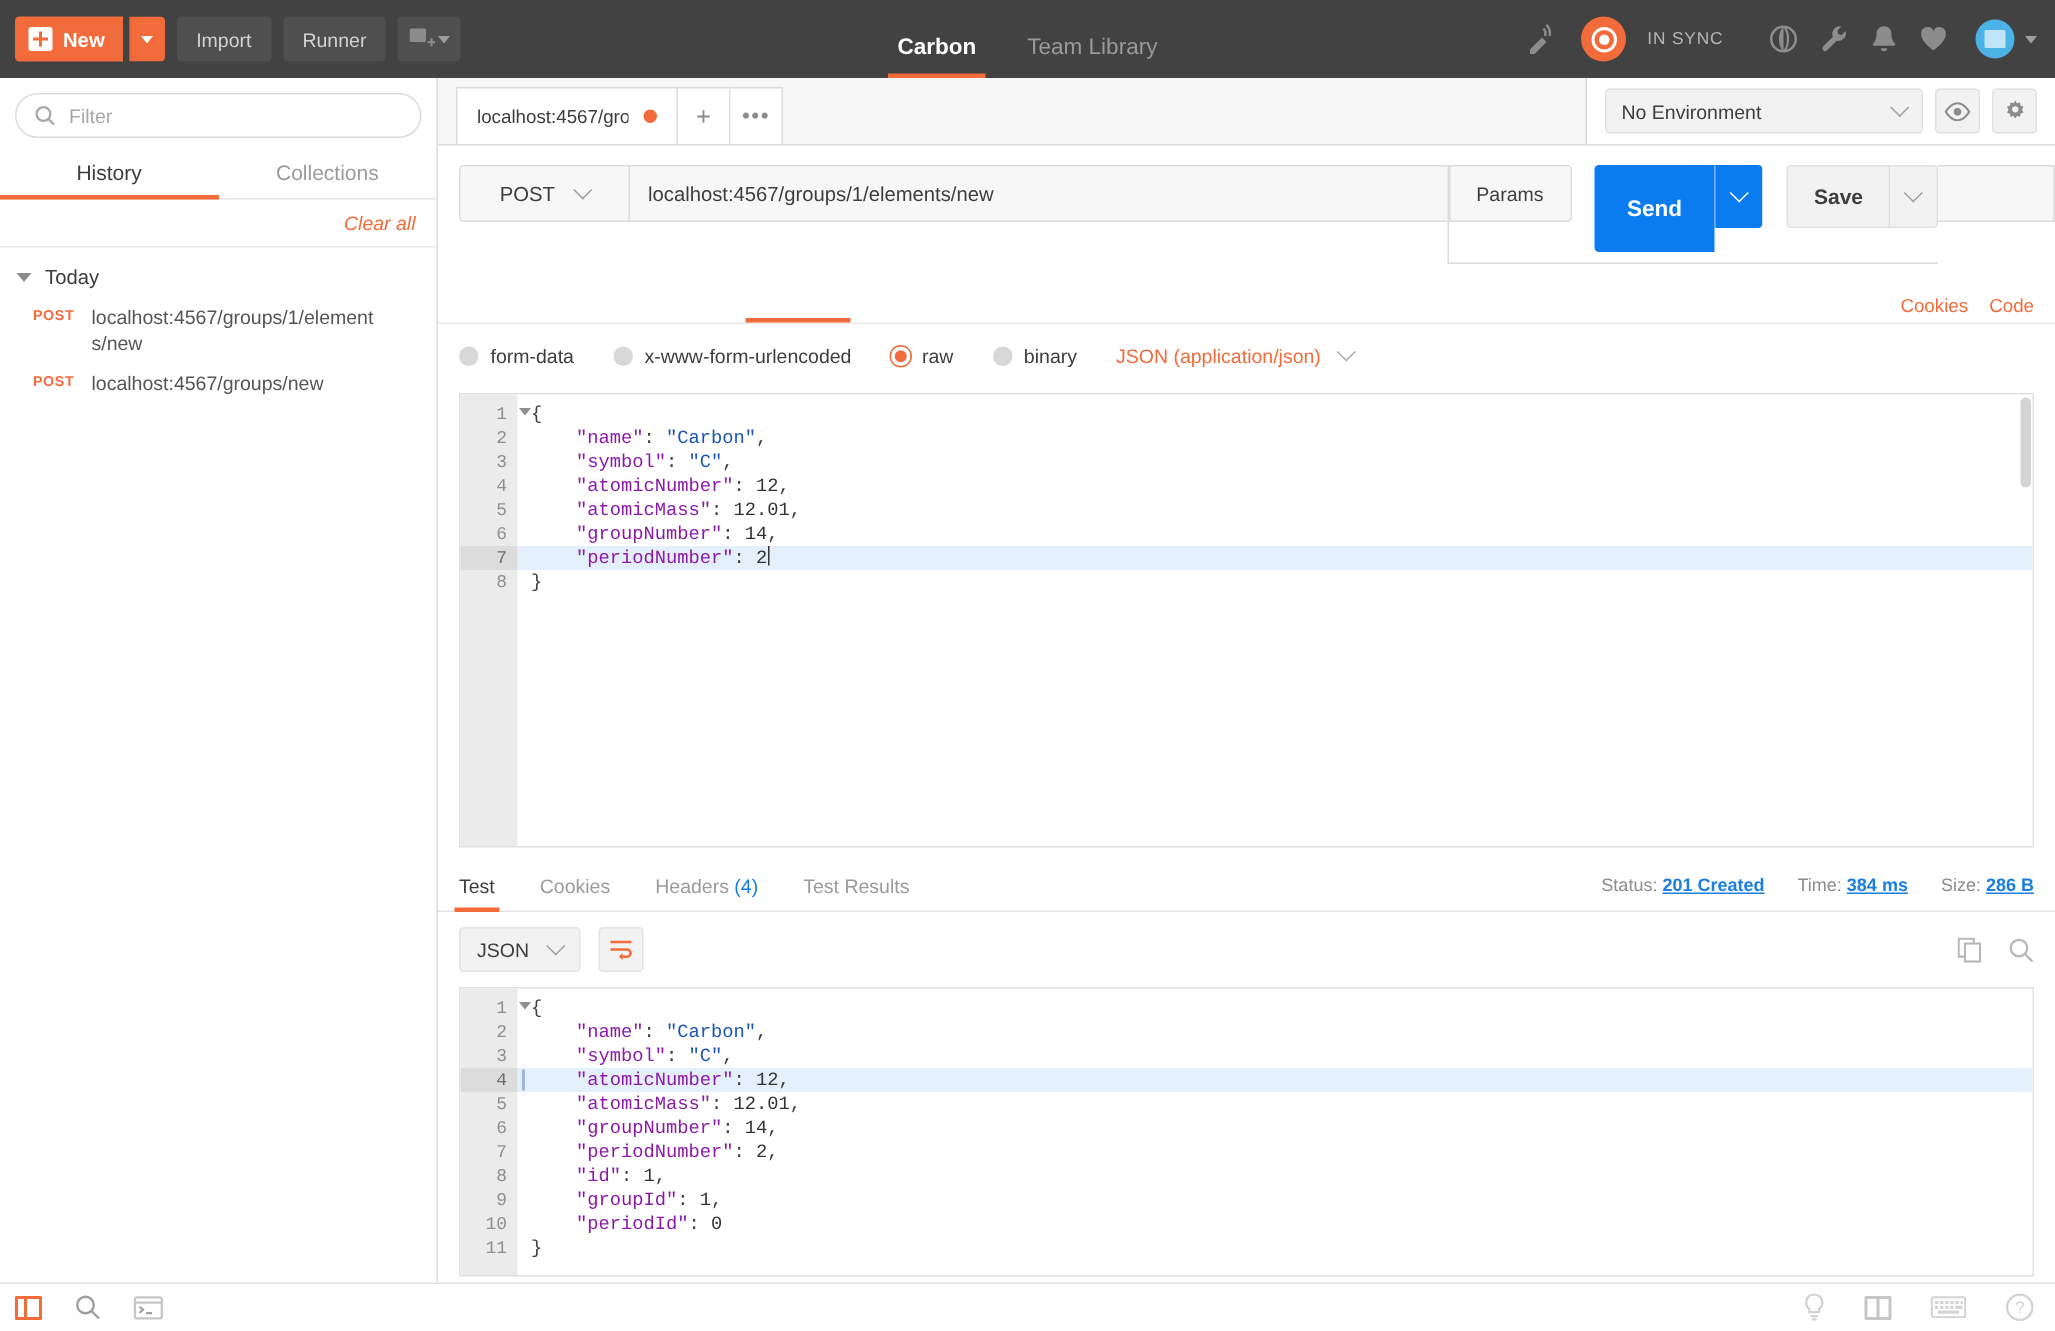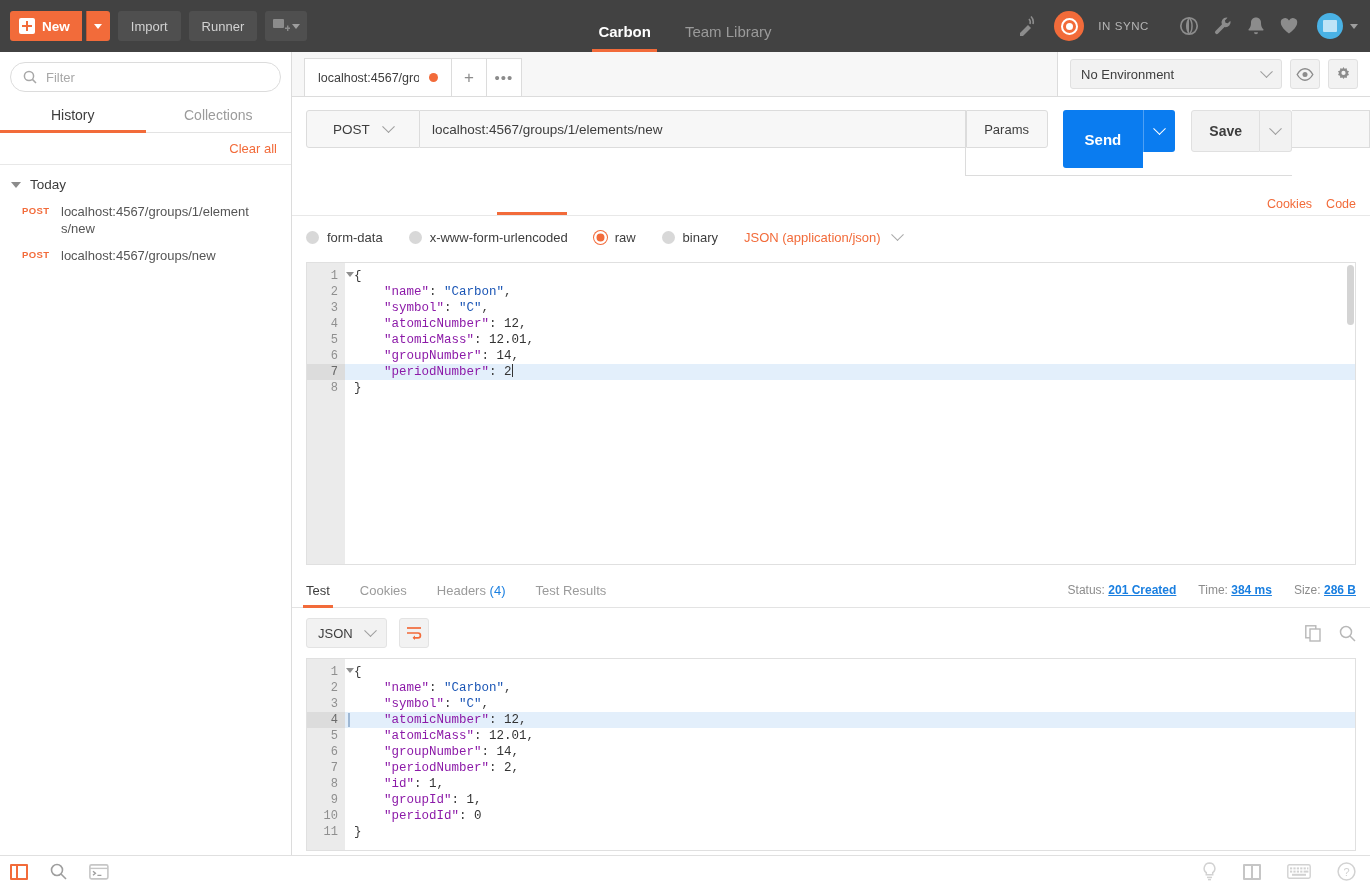--- a/index.html
+++ b/index.html
@@ -113,21 +113,21 @@
     flex: 1; text-align: center; font-size: 14px; color: #9b9b9b;
     padding: 7px 0 9px 0; position: relative; cursor: pointer;
   }
   .sb-tab.active { color: #3d3d3d; }
   .sb-tab.active::after {
     content: ""; position: absolute; left: 0; right: 0; bottom: -1px;
     height: 3px; background: #f26b3a;
   }
   .clear-row {
     height: 32px; display: flex; align-items: center; justify-content: flex-end;
-    padding-right: 14px; border-bottom: 1px solid #e8e8e8;
+    padding-right: 14px; border-bottom: 1px solid #e8e8e8; font-style: italic;
   }
   .clear-all { color: #f26b3a; font-size: 13px; cursor: pointer; }
   .day-group { padding: 10px 0 0 0; }
   .day-head {
     display: flex; align-items: center; gap: 9px; padding: 2px 0 6px 11px;
     cursor: pointer;
   }
   .tri {
     width: 0; height: 0; border-left: 5px solid transparent;
     border-right: 5px solid transparent; border-top: 6px solid #8c8c8c;

